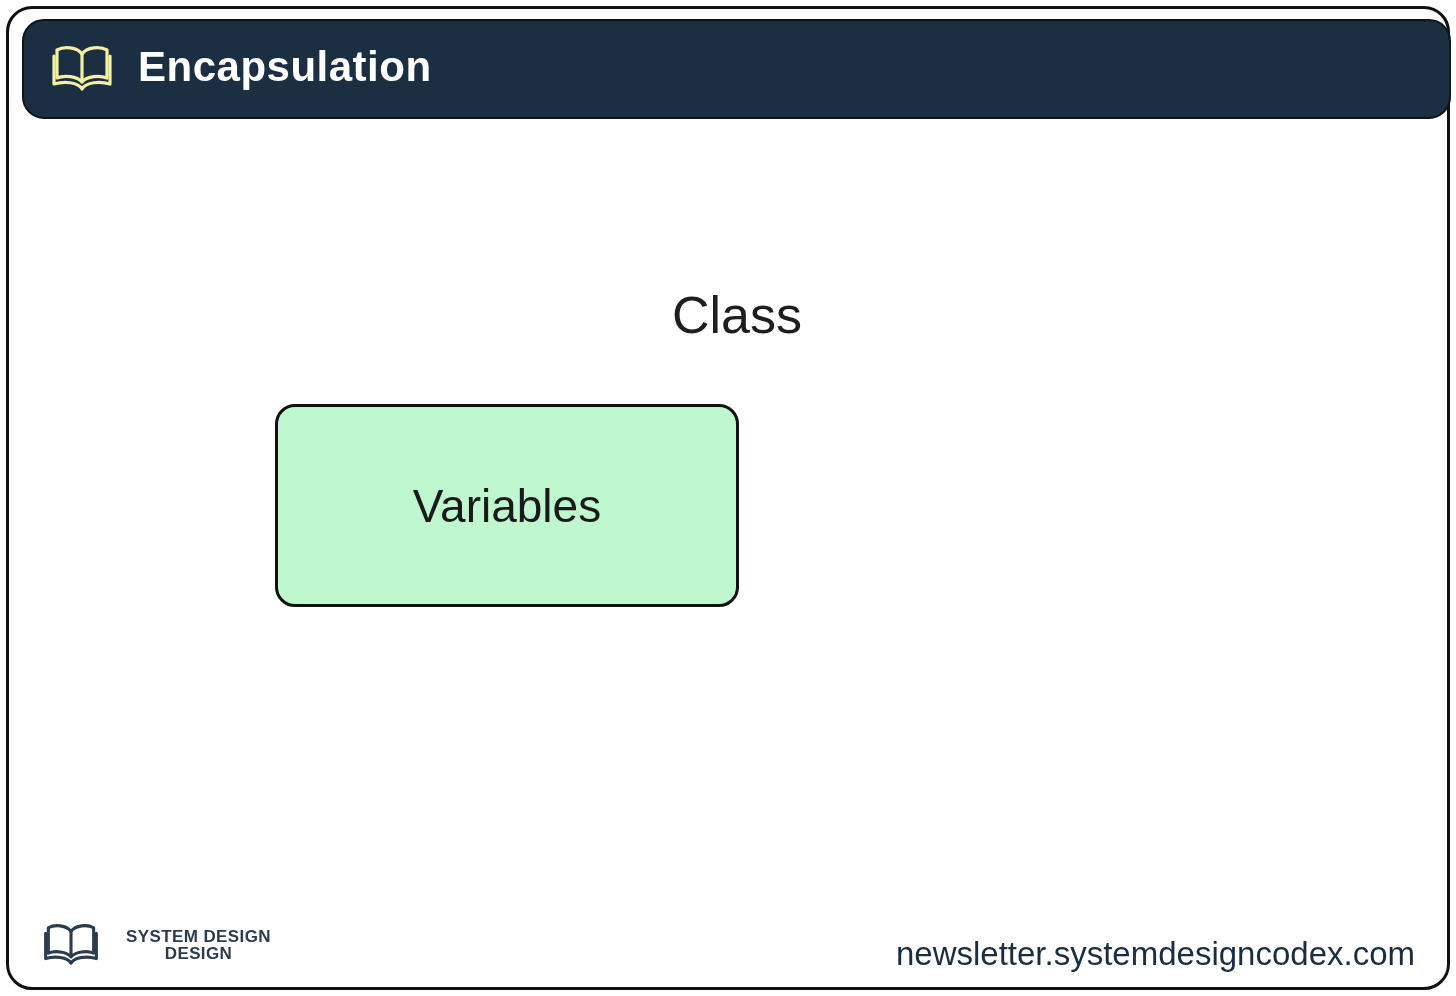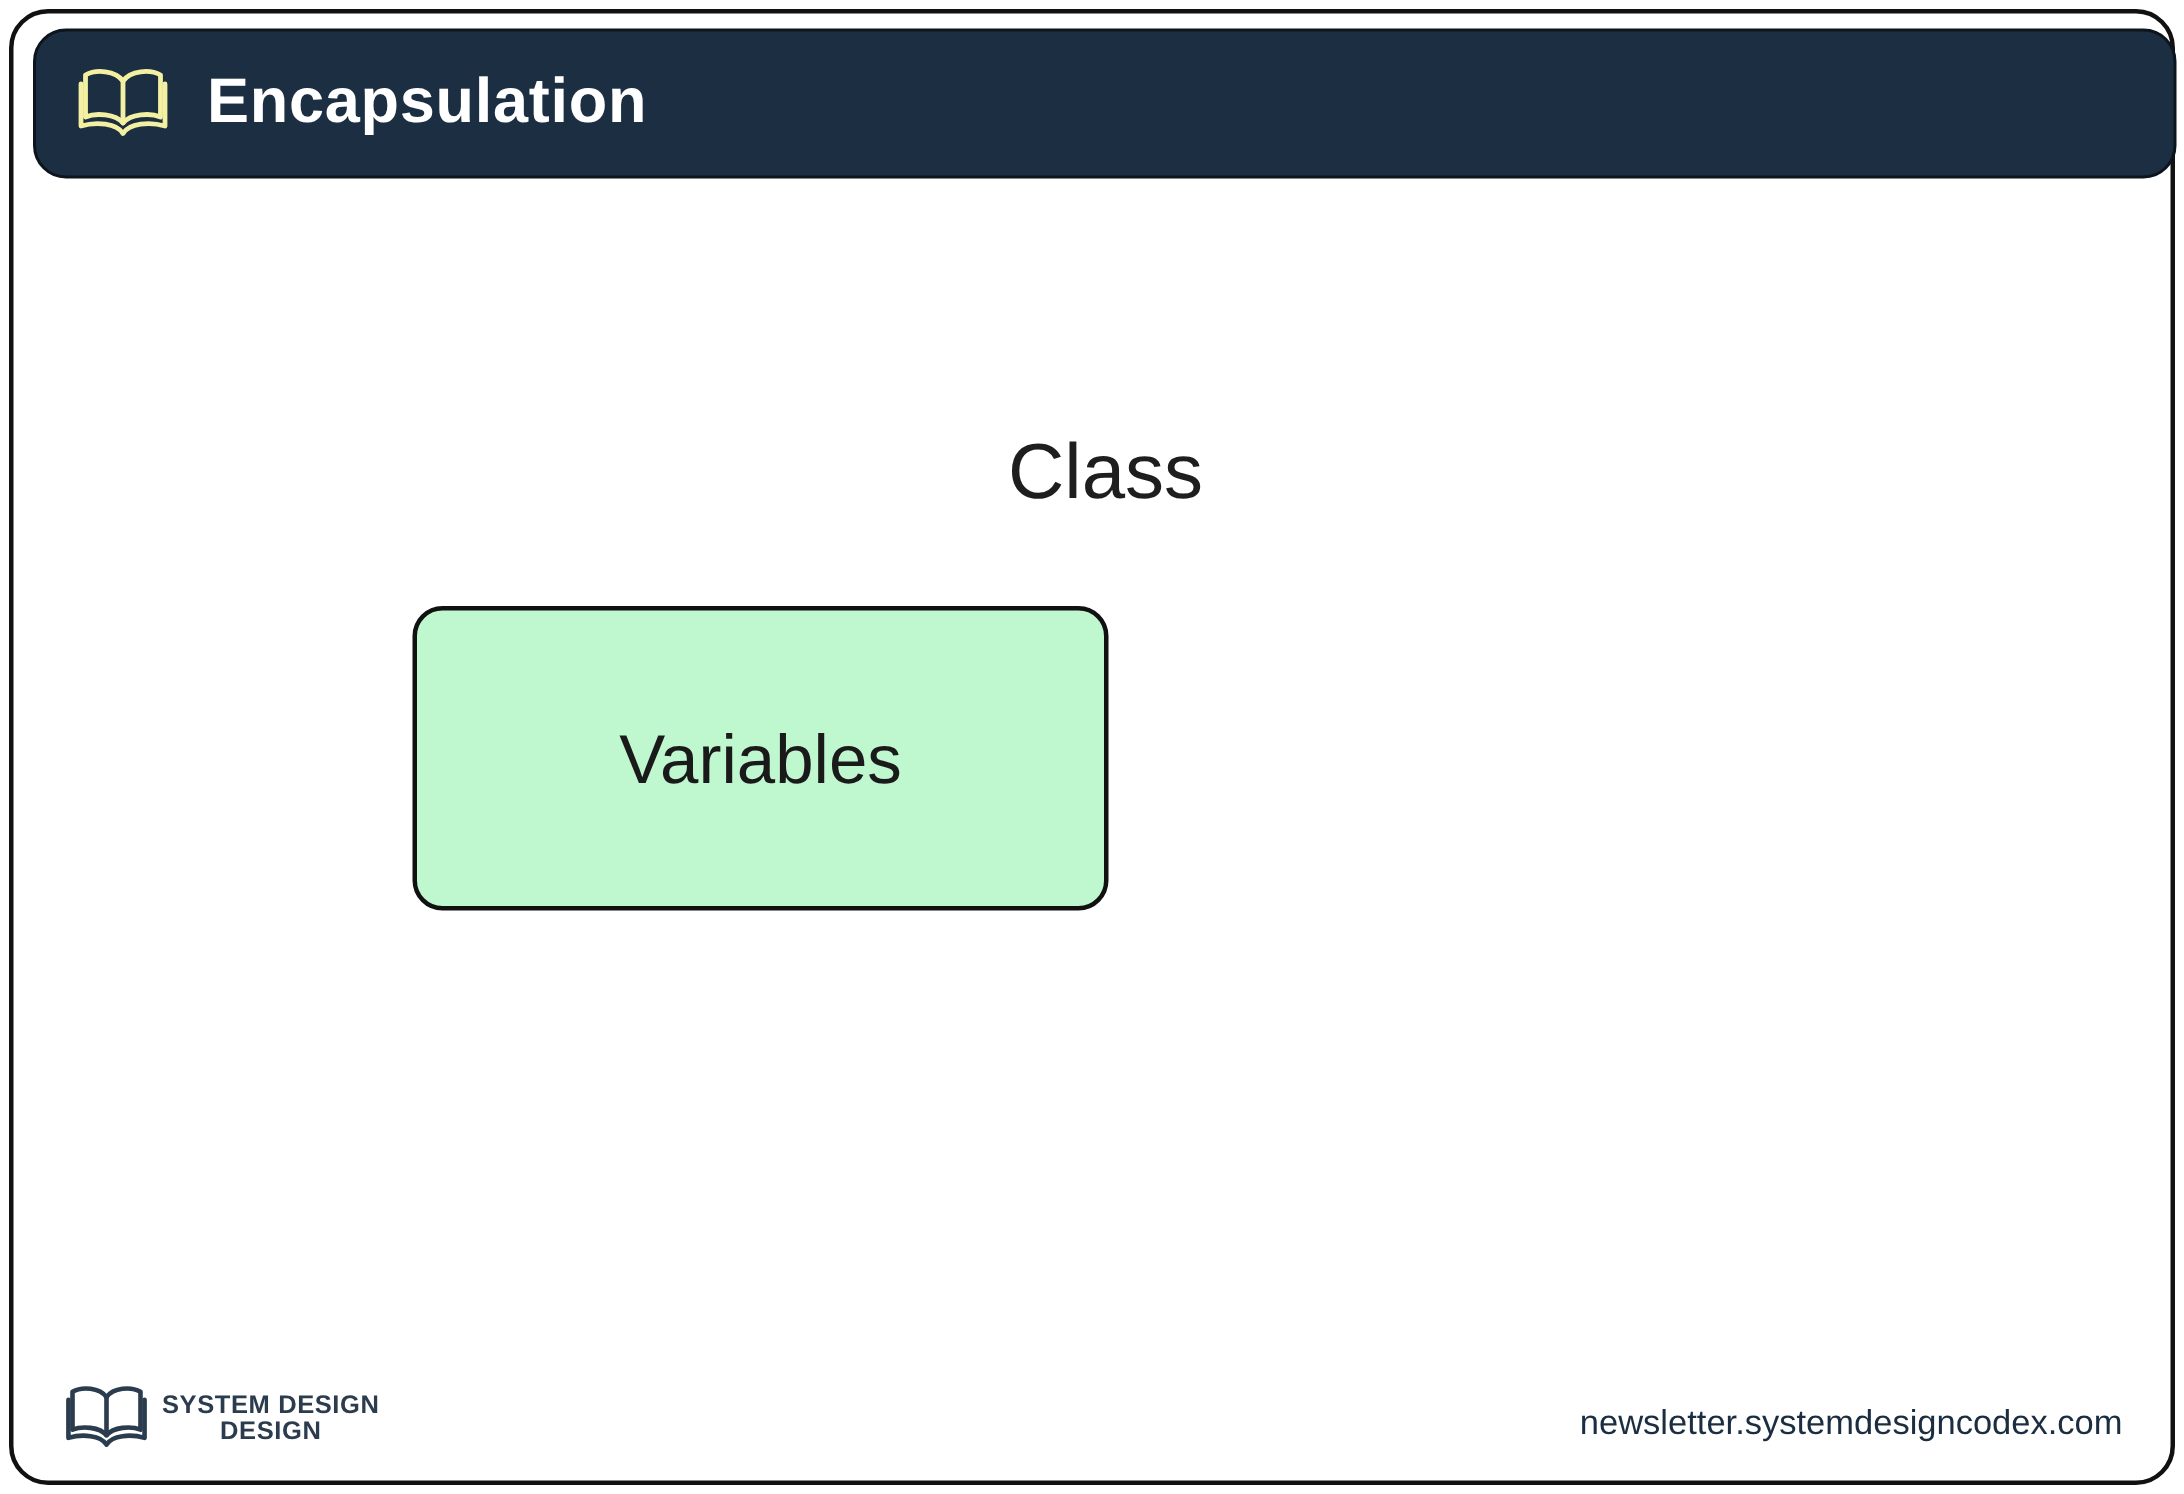--- a/index.html
+++ b/index.html
@@ -75,25 +75,26 @@
   }
   .logo-book-icon { width: 58px; height: 48px; }
   .logo-text {
     color: #2b3c4e;
     font-weight: bold;
     font-size: 17px;
     line-height: 17px;
     letter-spacing: 0.4px;
     text-align: center;
     white-space: nowrap;
+    margin-left: 18px;
   }
   .footer-url {
     position: absolute;
     right: 32px; top: 926px;
-    font-size: 23px;
+    font-size: 33px;
     color: #1b2d40;
   }
 </style>
 </head>
 <body>
 
 <div class="frame">
 
   <div class="header" style="background-color: rgb(28, 46, 65);">
     <svg class="header-book-icon" viewBox="0 0 64 52" fill="none" stroke="#f4f0a1" stroke-width="3.2" stroke-linejoin="round" stroke-linecap="round">

